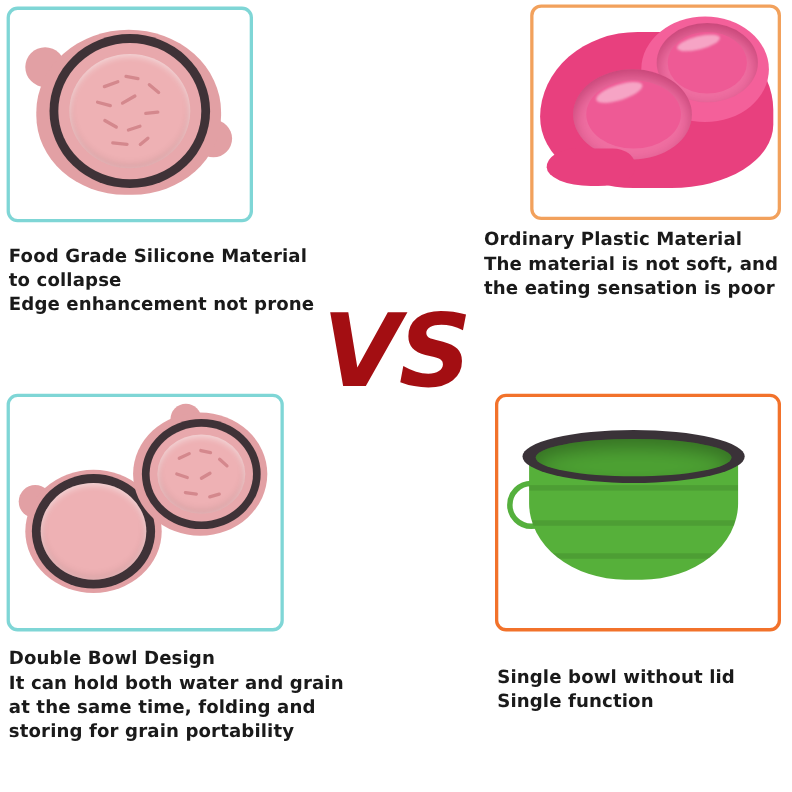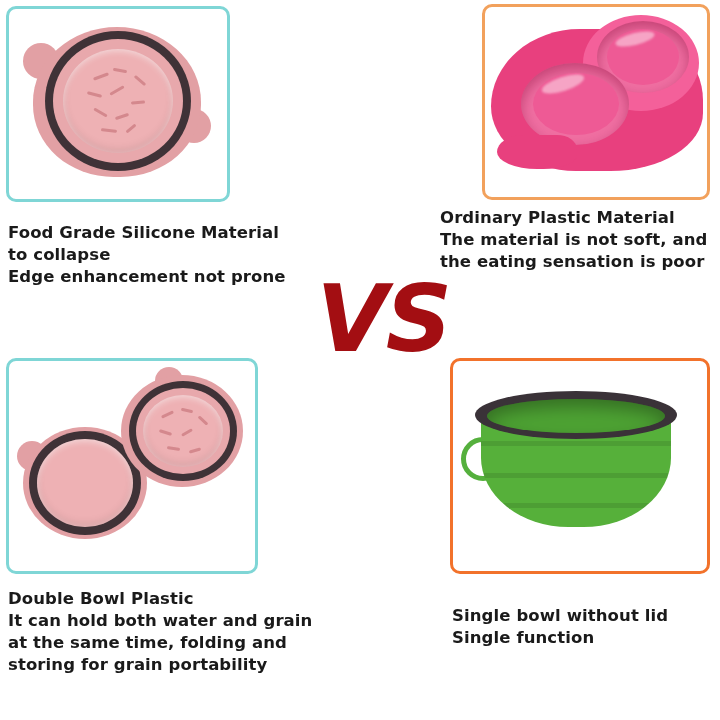--- a/index.html
+++ b/index.html
@@ -162,21 +162,21 @@
   .txt-bl { left: 8px;  top: 588px; width: 360px; }
   .txt-br { left: 452px; top: 605px; width: 270px; }
   .txt span { display: block; }
 
   
   .vs {
     position: absolute;
     left: 270px;
     top: 274px;
     width: 180px;
-    text-align: right;
+    text-align: center;
     font-family: "DejaVu Sans", sans-serif;
     font-weight: bold;
     font-style: italic;
     font-size: 92px;
     line-height: 1;
     color: #a30e12;
     letter-spacing: -2px;
   }
 </style>
 </head>
@@ -252,21 +252,21 @@
       <div class="spark" style="left:172px; top:48px; width:12px; height:3px; transform:rotate(12deg);"></div>
       <div class="spark" style="left:188px; top:58px; width:12px; height:3px; transform:rotate(42deg);"></div>
       <div class="spark" style="left:150px; top:70px; width:13px; height:3px; transform:rotate(18deg);"></div>
       <div class="spark" style="left:172px; top:70px; width:12px; height:3px; transform:rotate(-30deg);"></div>
       <div class="spark" style="left:158px; top:86px; width:13px; height:3px; transform:rotate(8deg);"></div>
       <div class="spark" style="left:180px; top:88px; width:12px; height:3px; transform:rotate(-16deg);"></div>
     </div>
   </div>
 
   <div class="txt txt-bl">
-    <span>Double Bowl Plastic</span>
+    <span>Double Bowl Design</span>
     <span>It can hold both water and grain</span>
     <span>at the same time, folding and</span>
     <span>storing for grain portability</span>
   </div>
 
   <div class="panel panel-br">
     <div class="sil-wrap">
       <div class="carabiner" style="left:8px; top:76px; width:34px; height:34px;"></div>
       <div class="green-body" style="left:28px; top:46px; width:190px; height:120px;">
         <div class="green-stripe" style="top:34px; height:5px;"></div>

